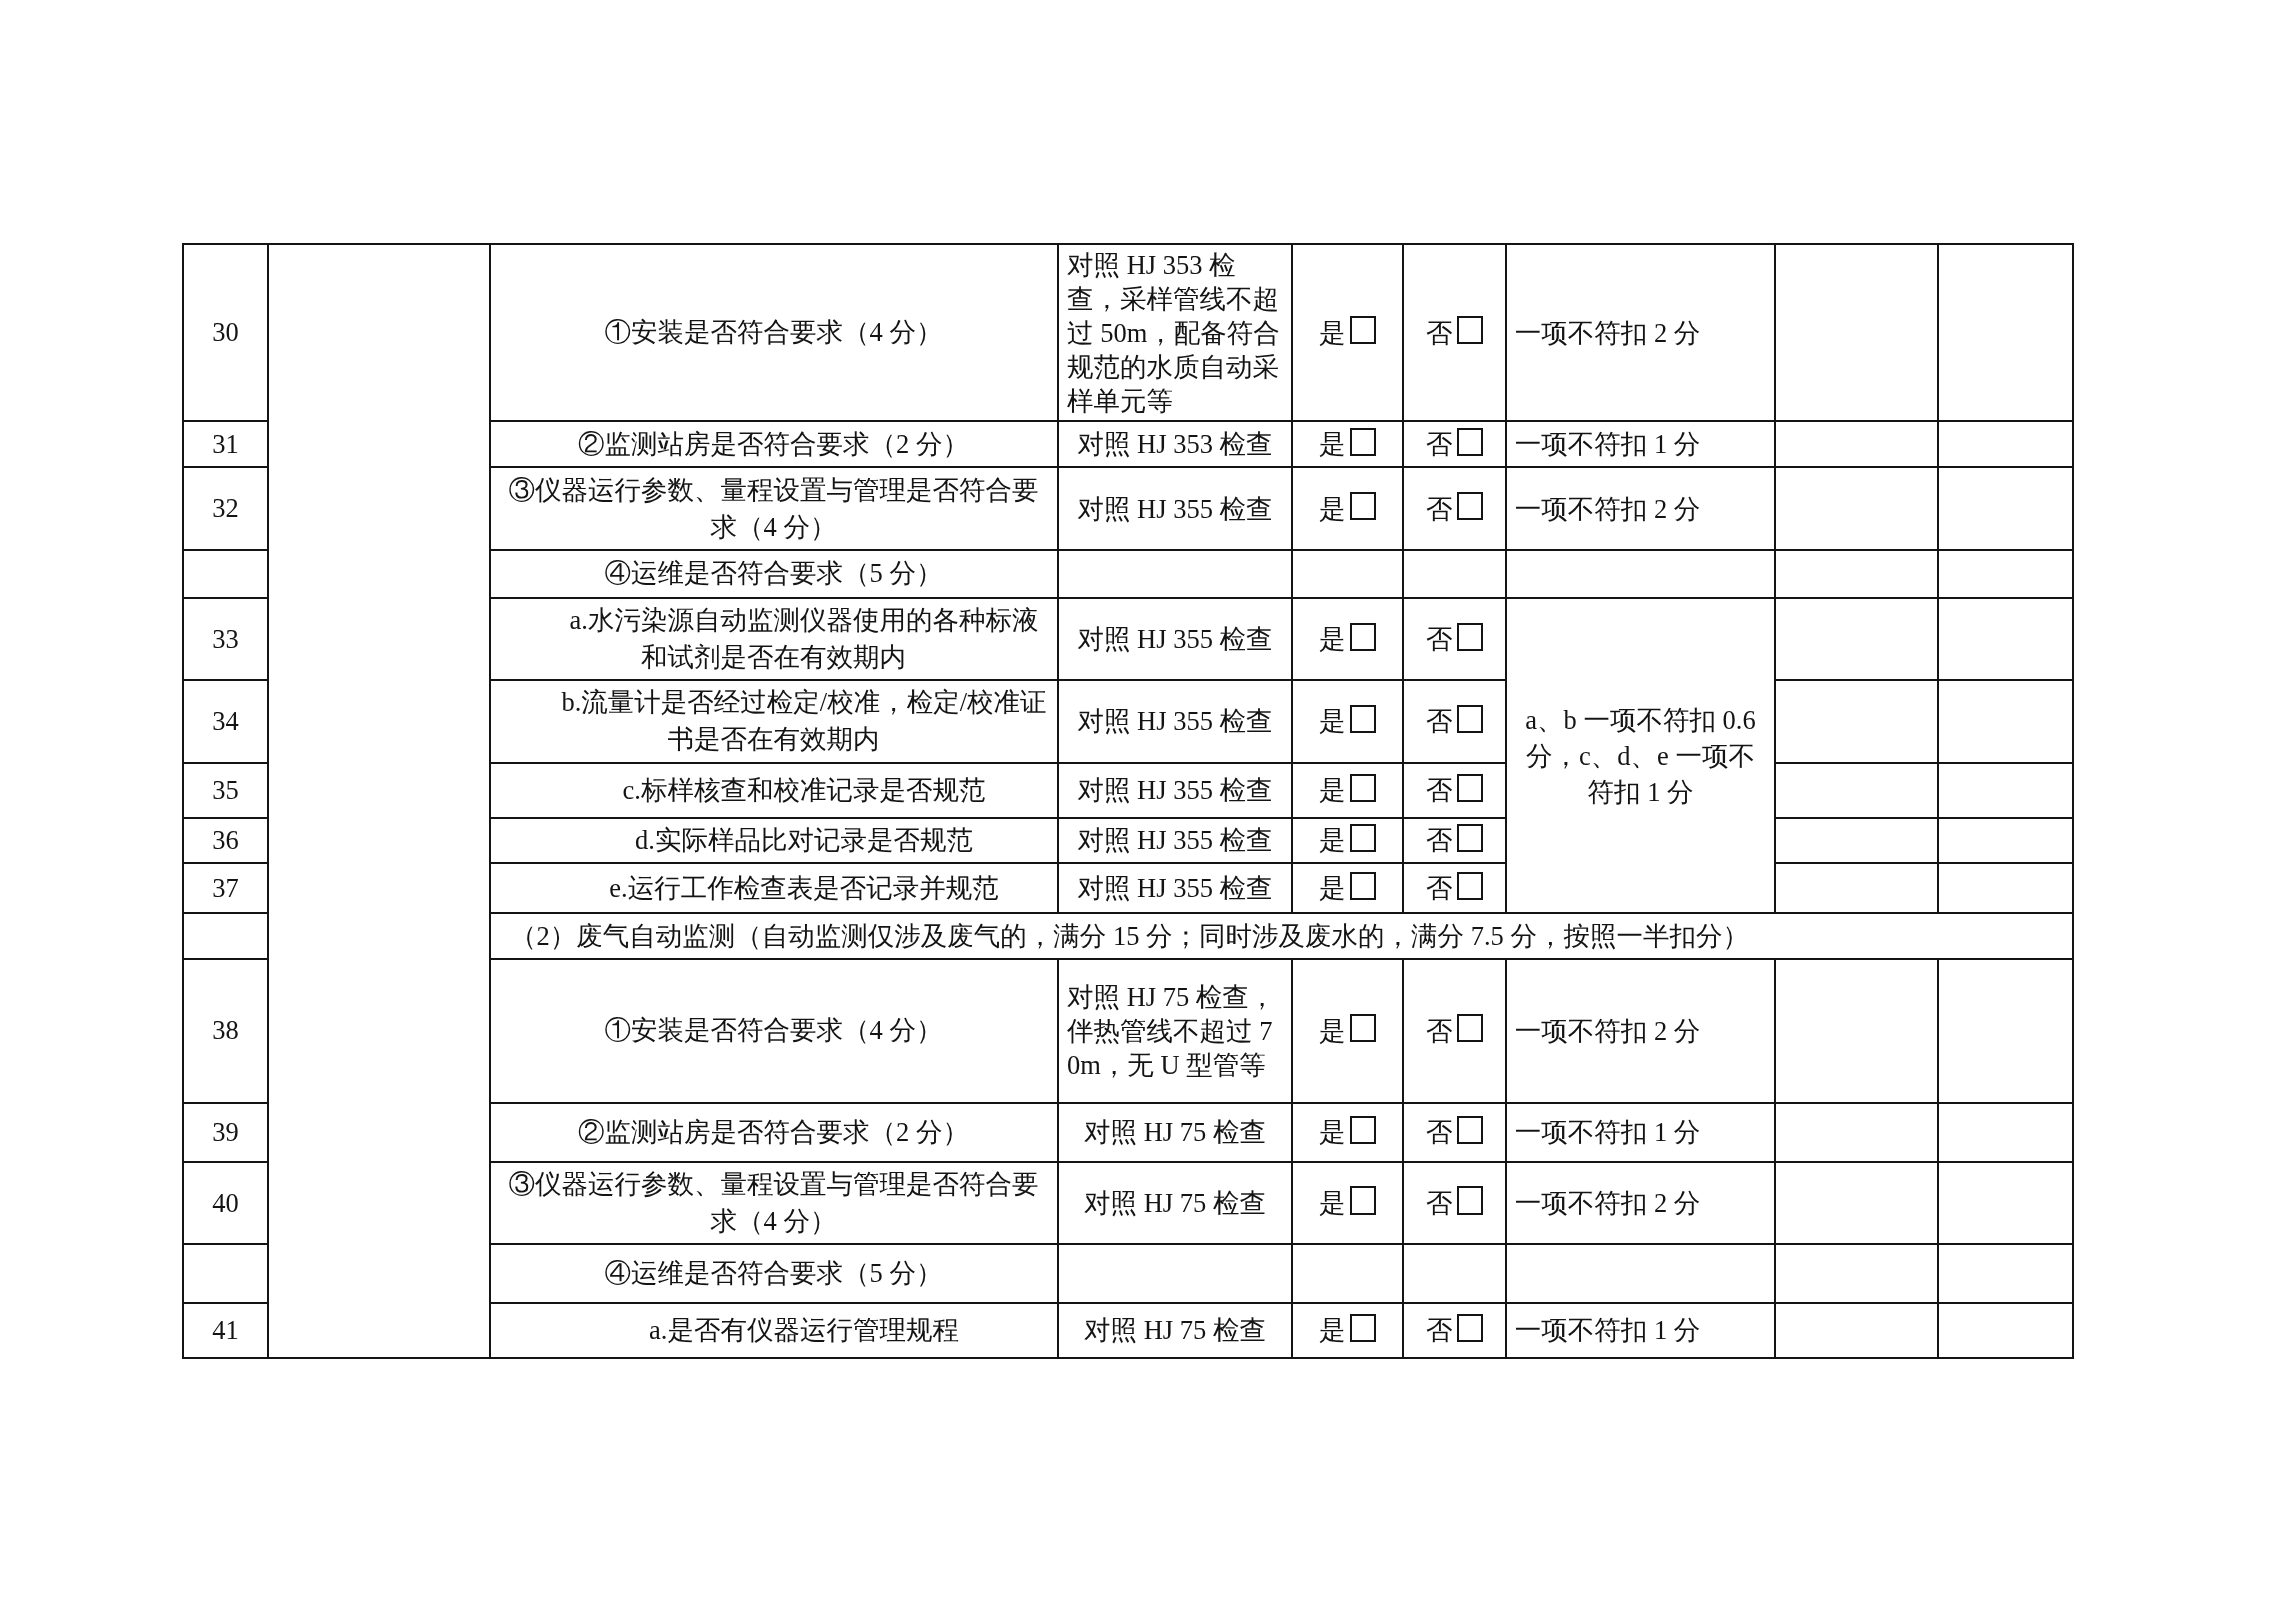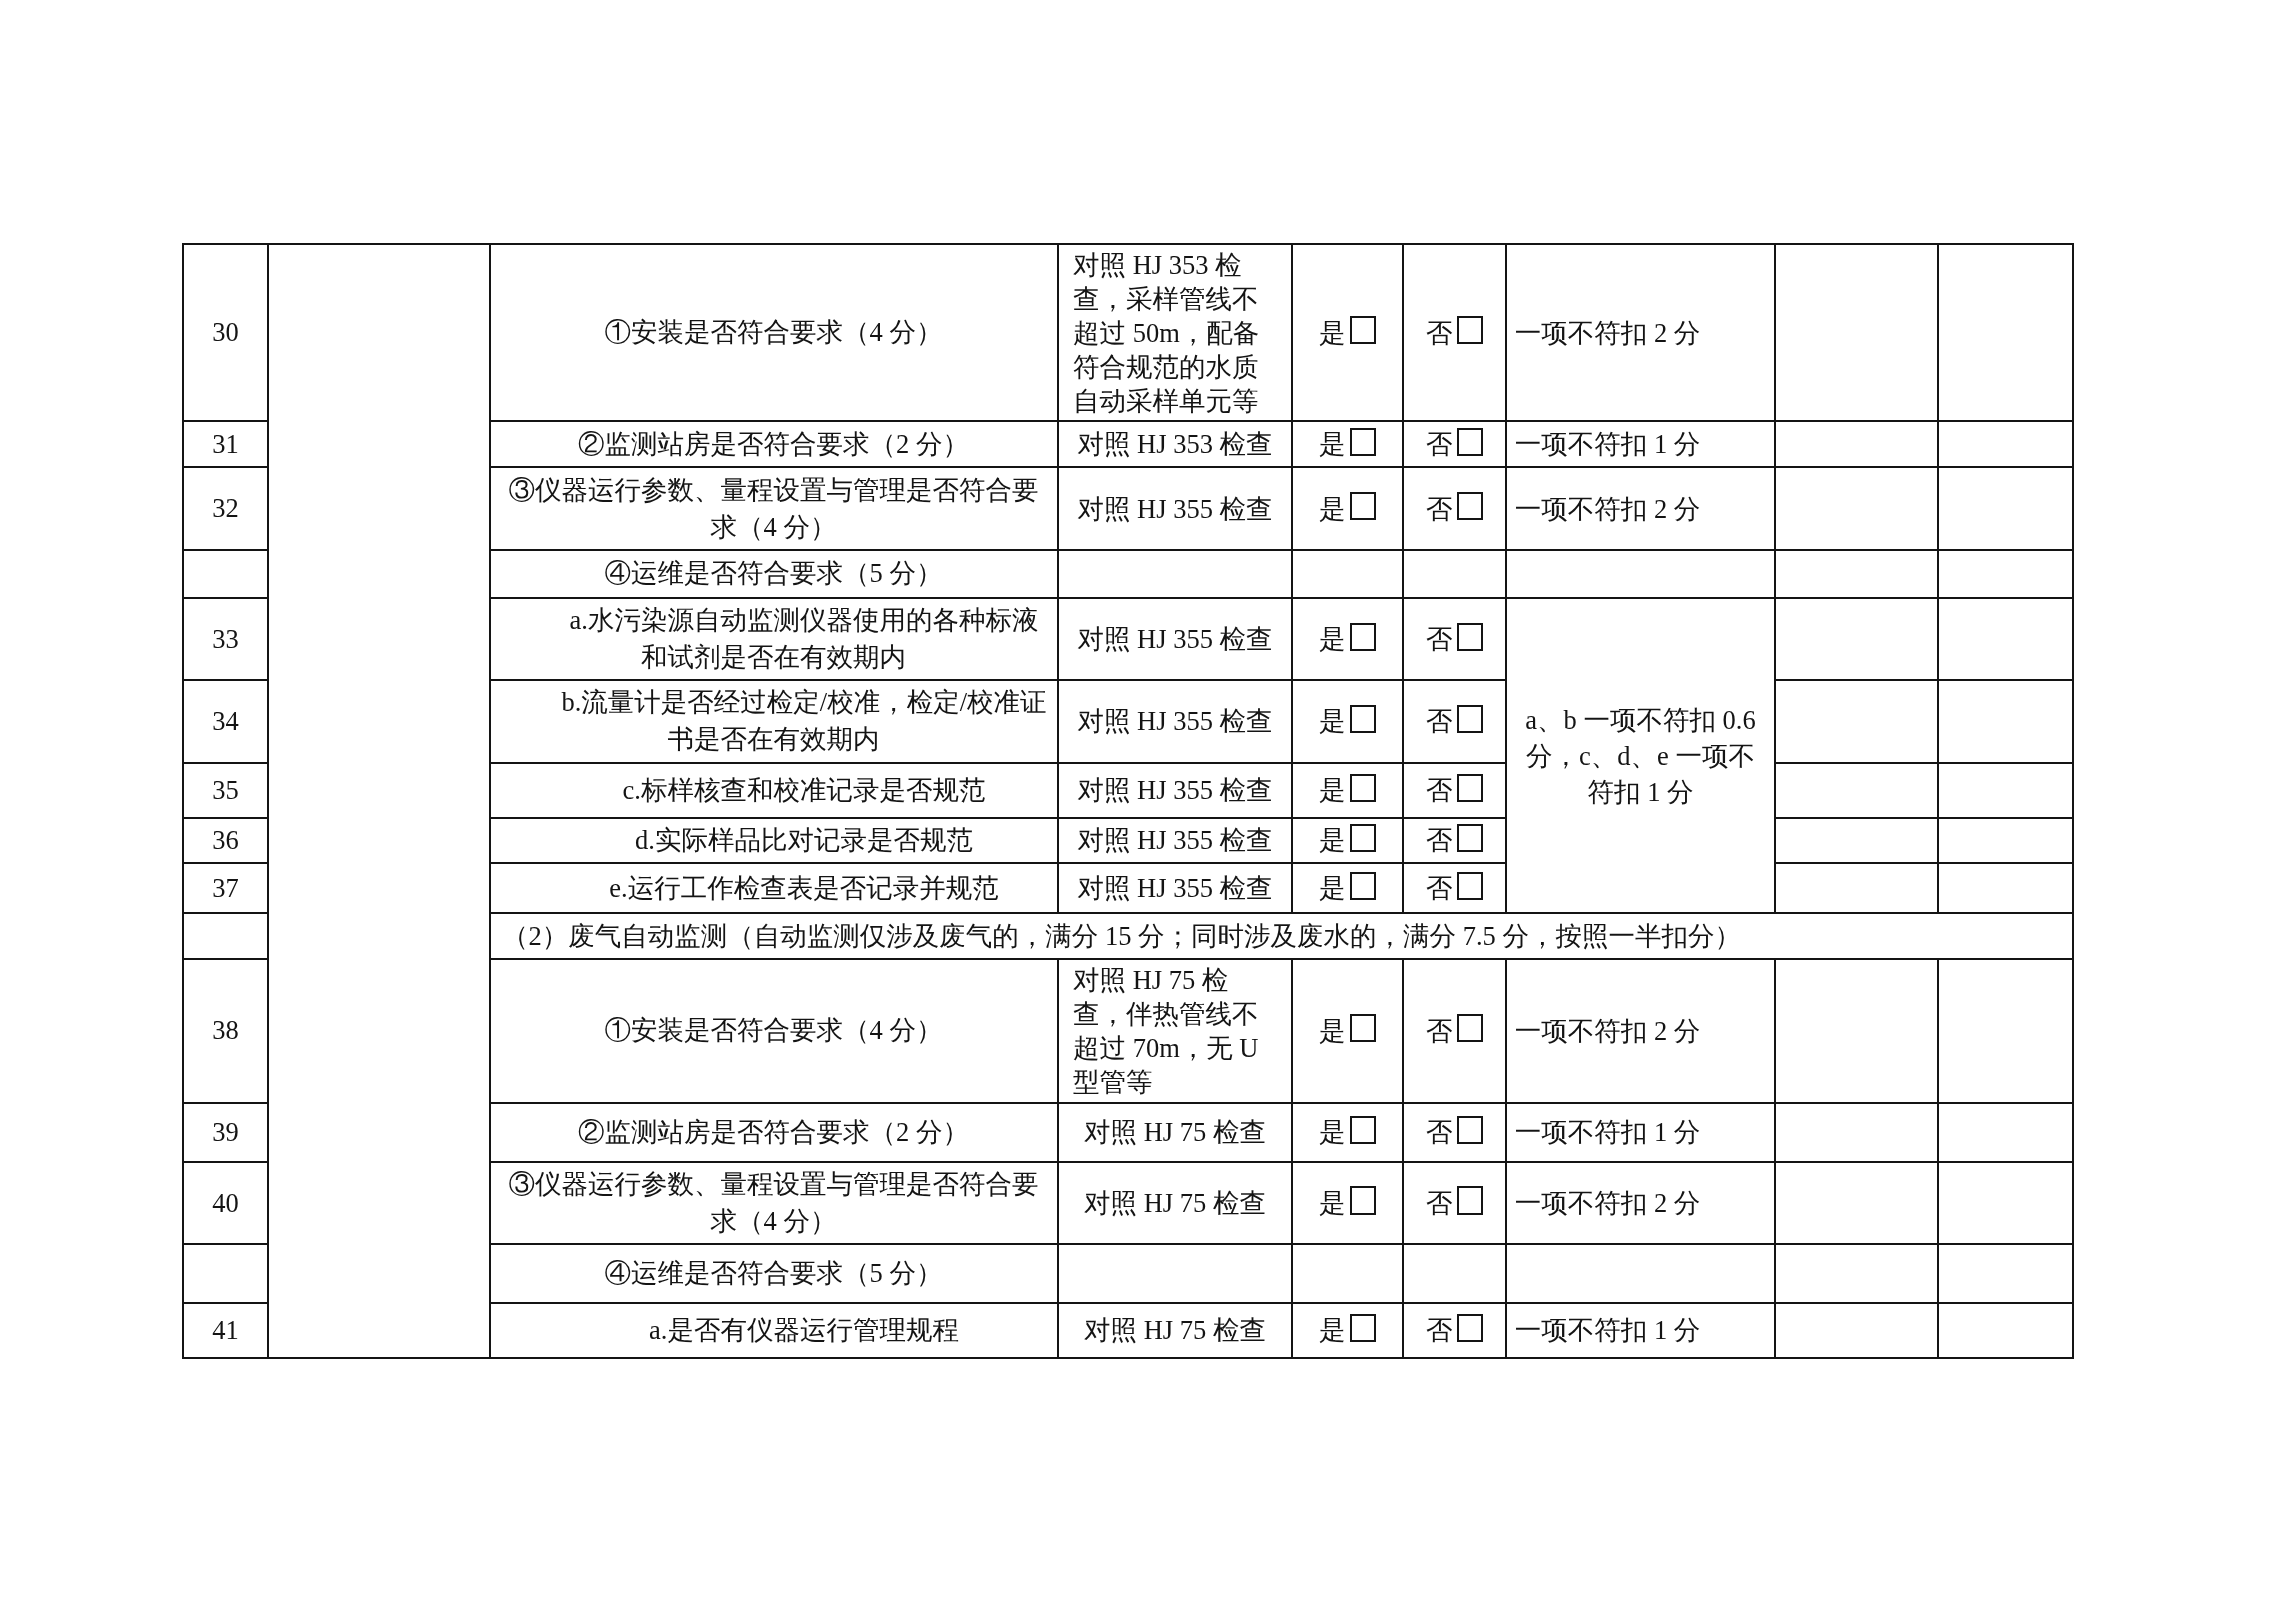--- a/index.html
+++ b/index.html
@@ -22,26 +22,26 @@
   td{
     border:2px solid #141414;
     vertical-align:middle;
     overflow:hidden;
     word-break:break-all;
   }
   td.num{text-align:center;padding:0 2px;margin-left:28px;}
   td.cat{}
   td.item{text-align:center;padding:2.9px 9.8px 2.9px 8.8px;line-height:37px;}
   td.item.sub{text-indent:2.3em;}
-  td.ref{text-align:center;padding:2px 14px;line-height:34px;}
+  td.ref{text-align:center;padding:2px 8px;line-height:34px;}
   td.ref.ref-left{text-align:left;}
   td.yn{text-align:center;white-space:nowrap;}
   td.score{text-align:left;padding:2.9px 7.8px;line-height:36px;}
   td.score.merged{text-align:center;}
-  td.section-cell{text-align:left;padding:2px 11px;white-space:nowrap;margin-left:33px;}
+  td.section-cell{text-align:left;padding:2px 19px;white-space:nowrap;margin-left:33px;}
   .box{
     display:inline-block;
     width:21.6px;height:24.5px;
     border:2px solid #141414;
     vertical-align:-2.9px;
     margin-left:4.9px;
   }
 </style>
 </head>
 <body>

